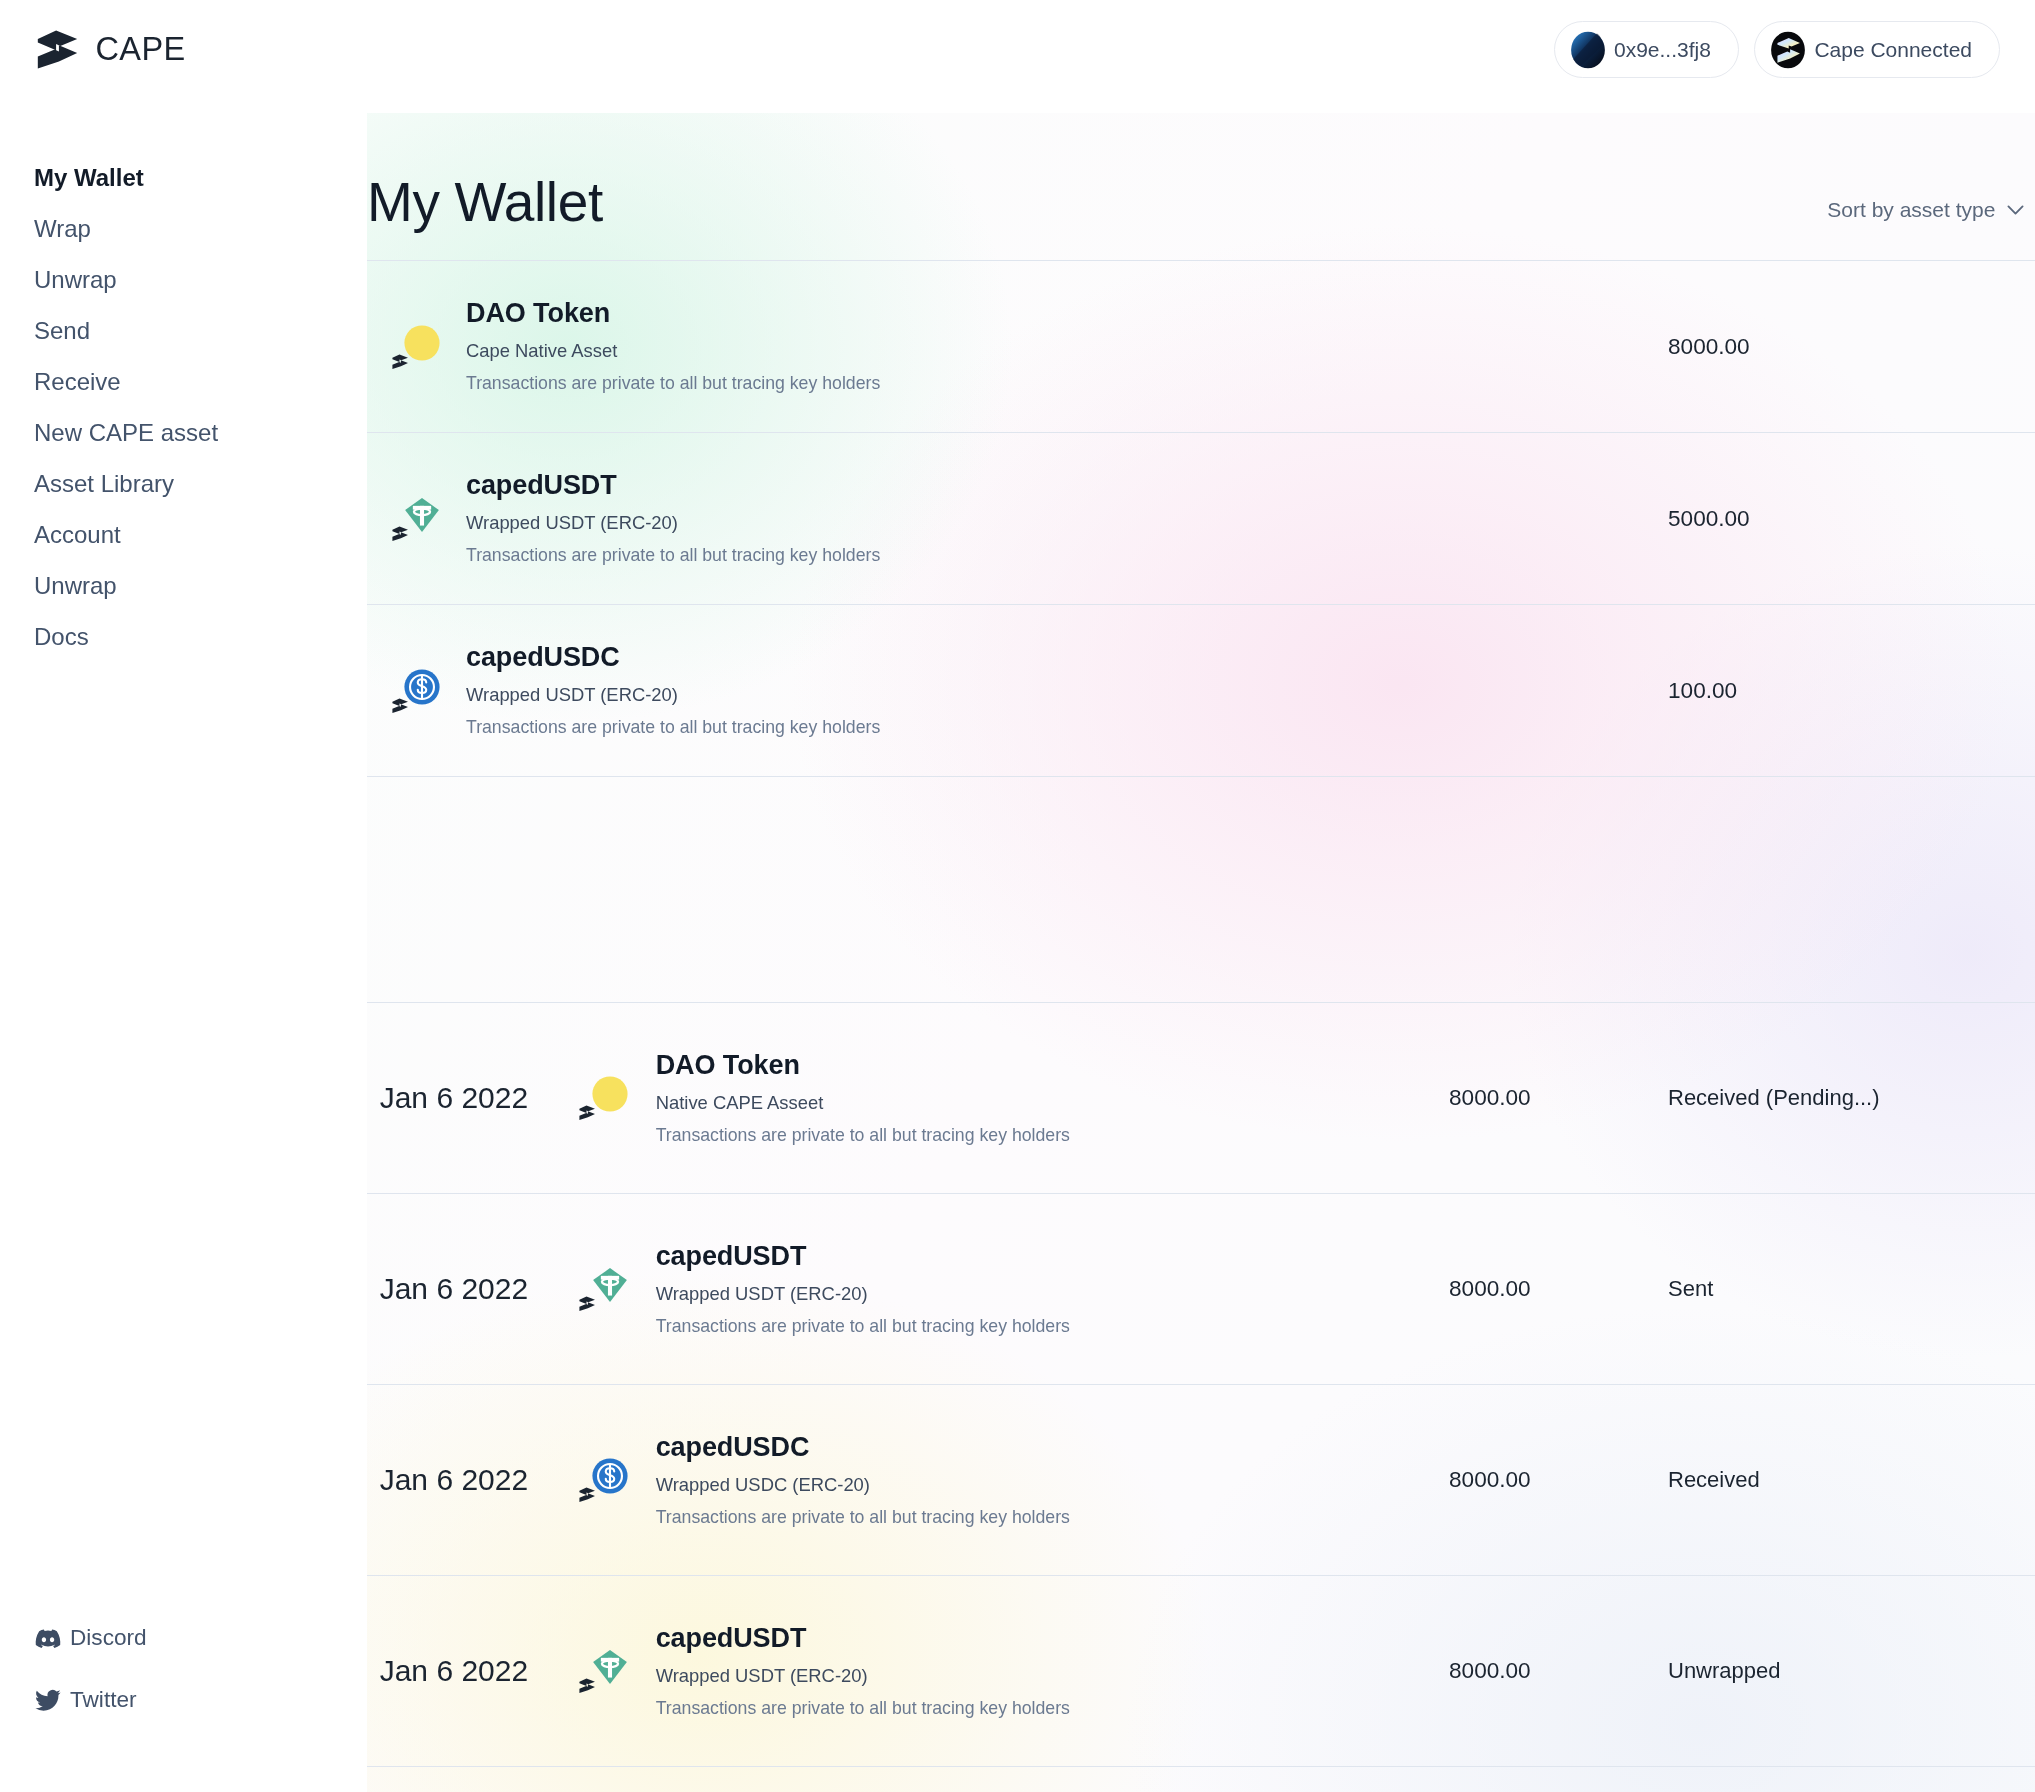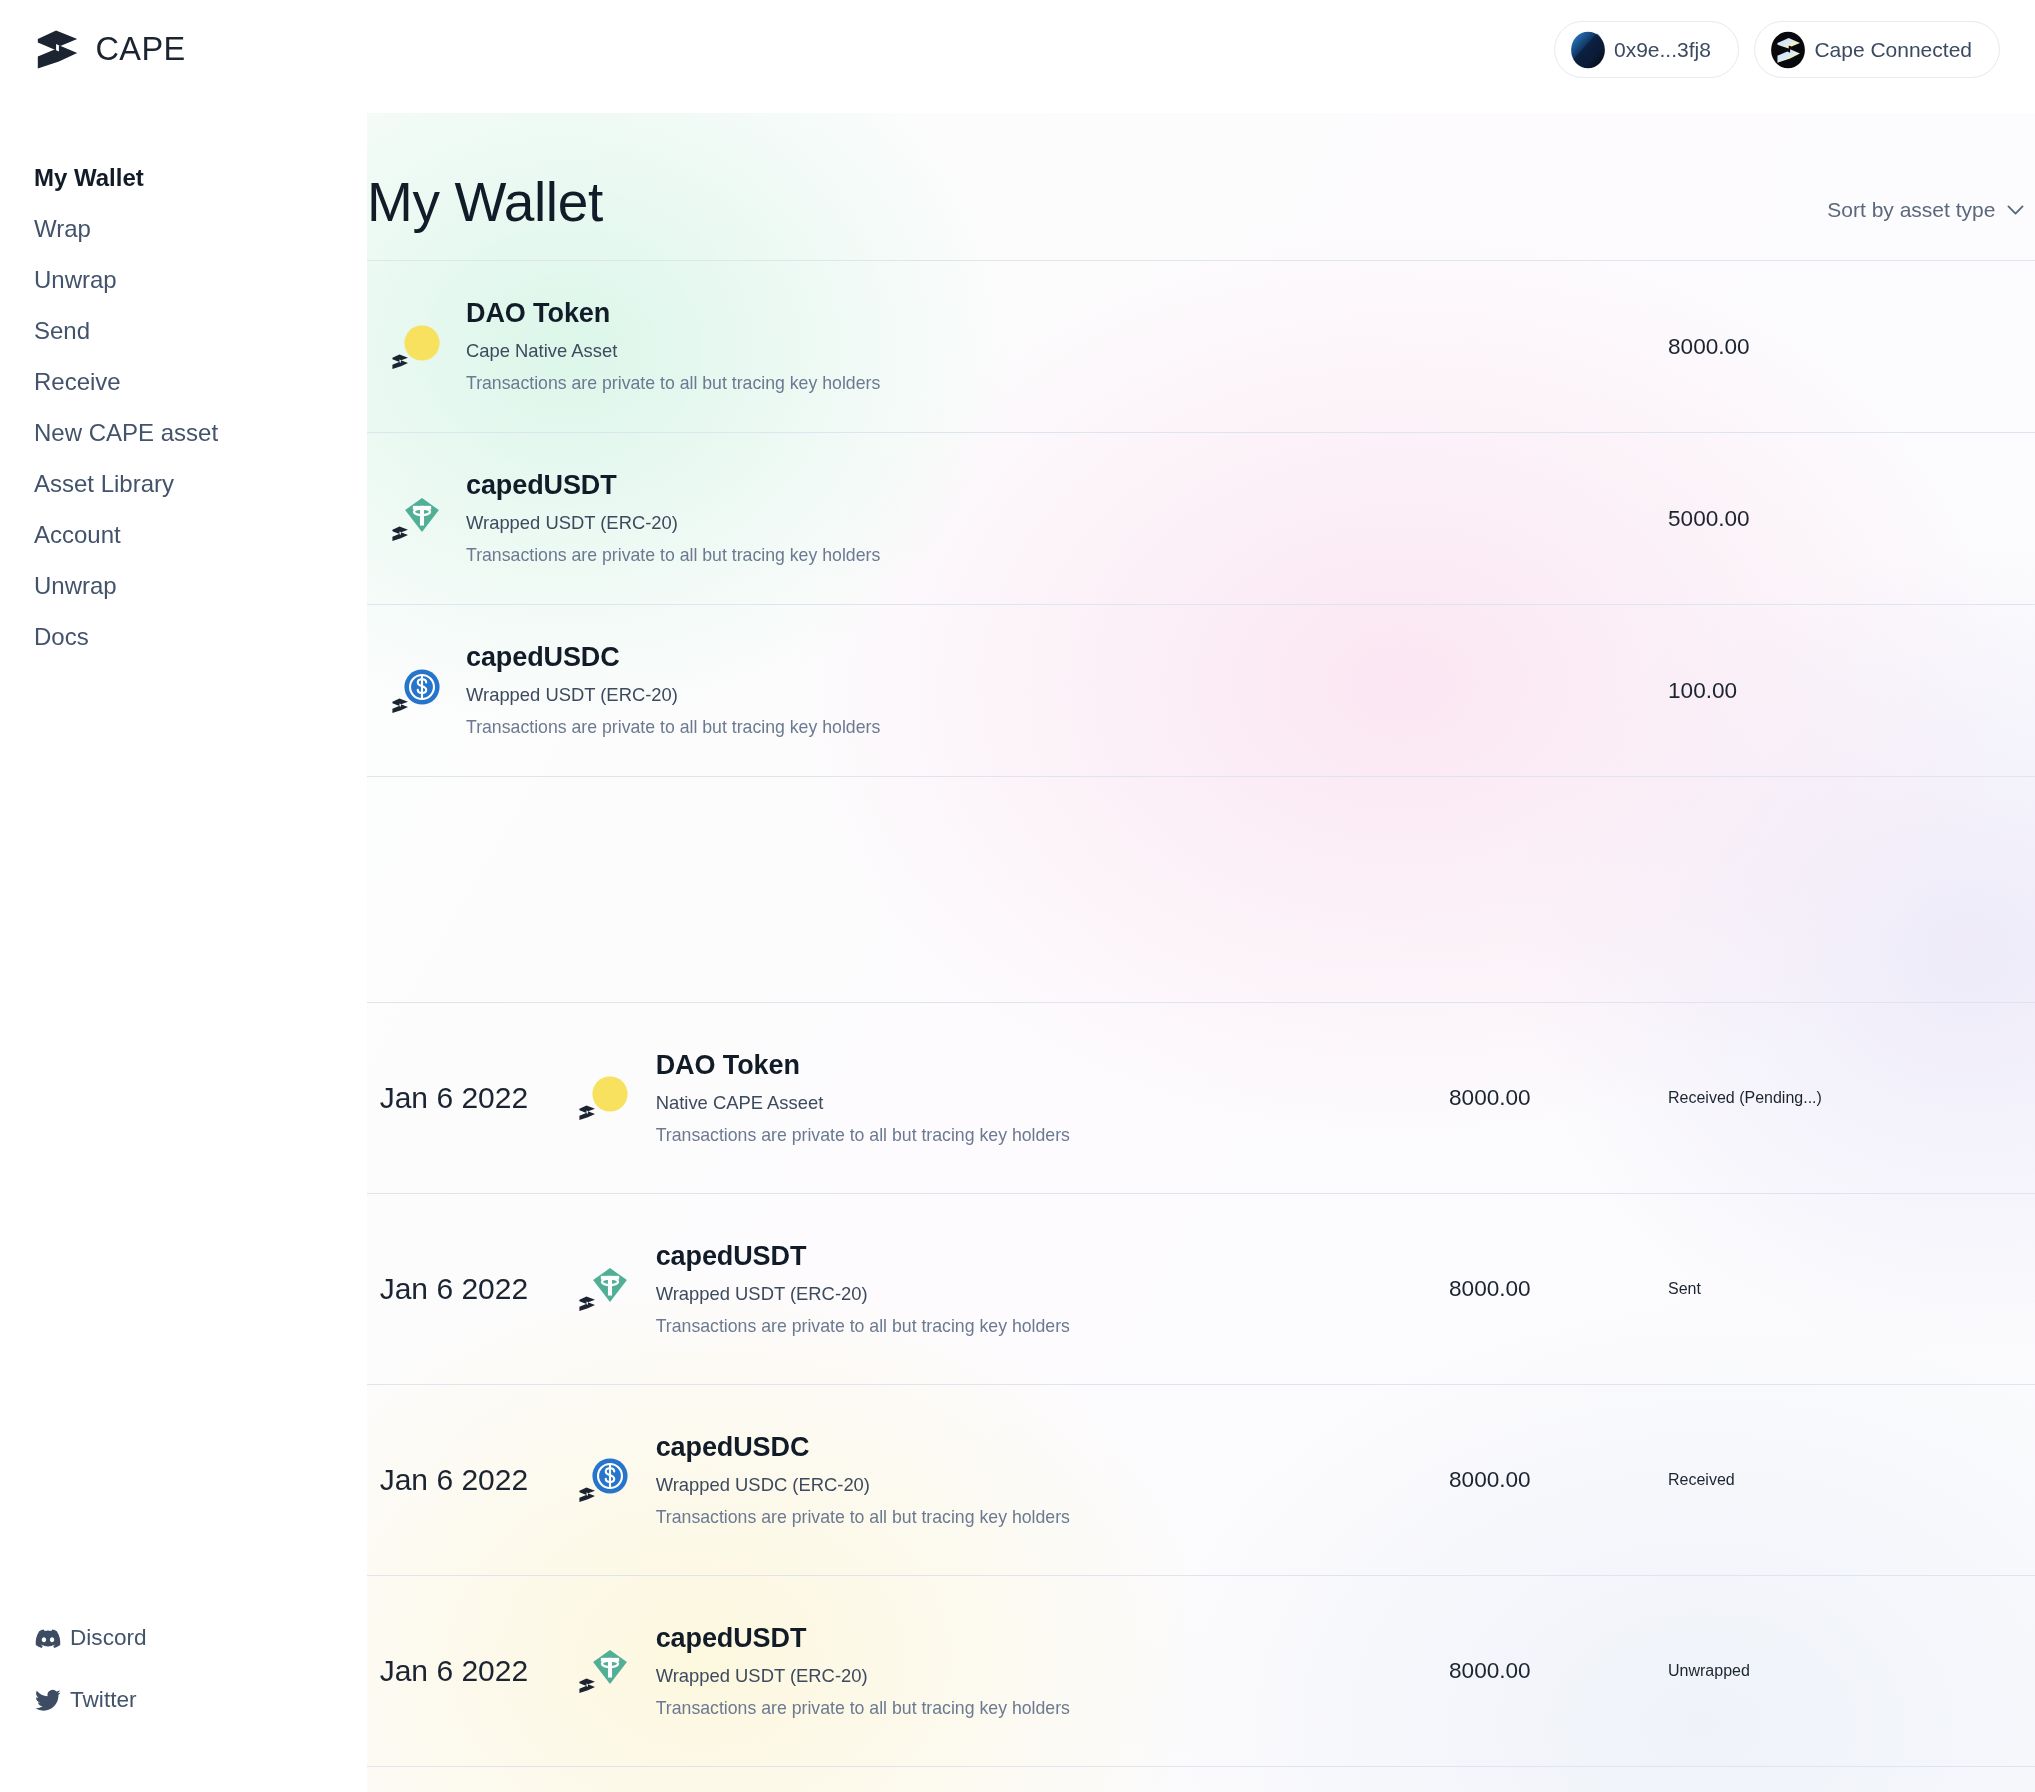--- a/index.html
+++ b/index.html
@@ -276,21 +276,21 @@
   .tx-text { flex: 1 1 auto; min-width: 0; padding-left: 12.7px; }
   .tx-amount {
     width: 219px;
     flex: none;
     font-size: 22.6px;
     color: #1b2430;
   }
   .tx-status {
     width: 367px;
     flex: none;
-    font-size: 16px;
+    font-size: 22px;
     color: #1b2430;
   }
 </style>
 </head>
 <body>
 
 <div class="app">
 
   <div class="topbar">
 

